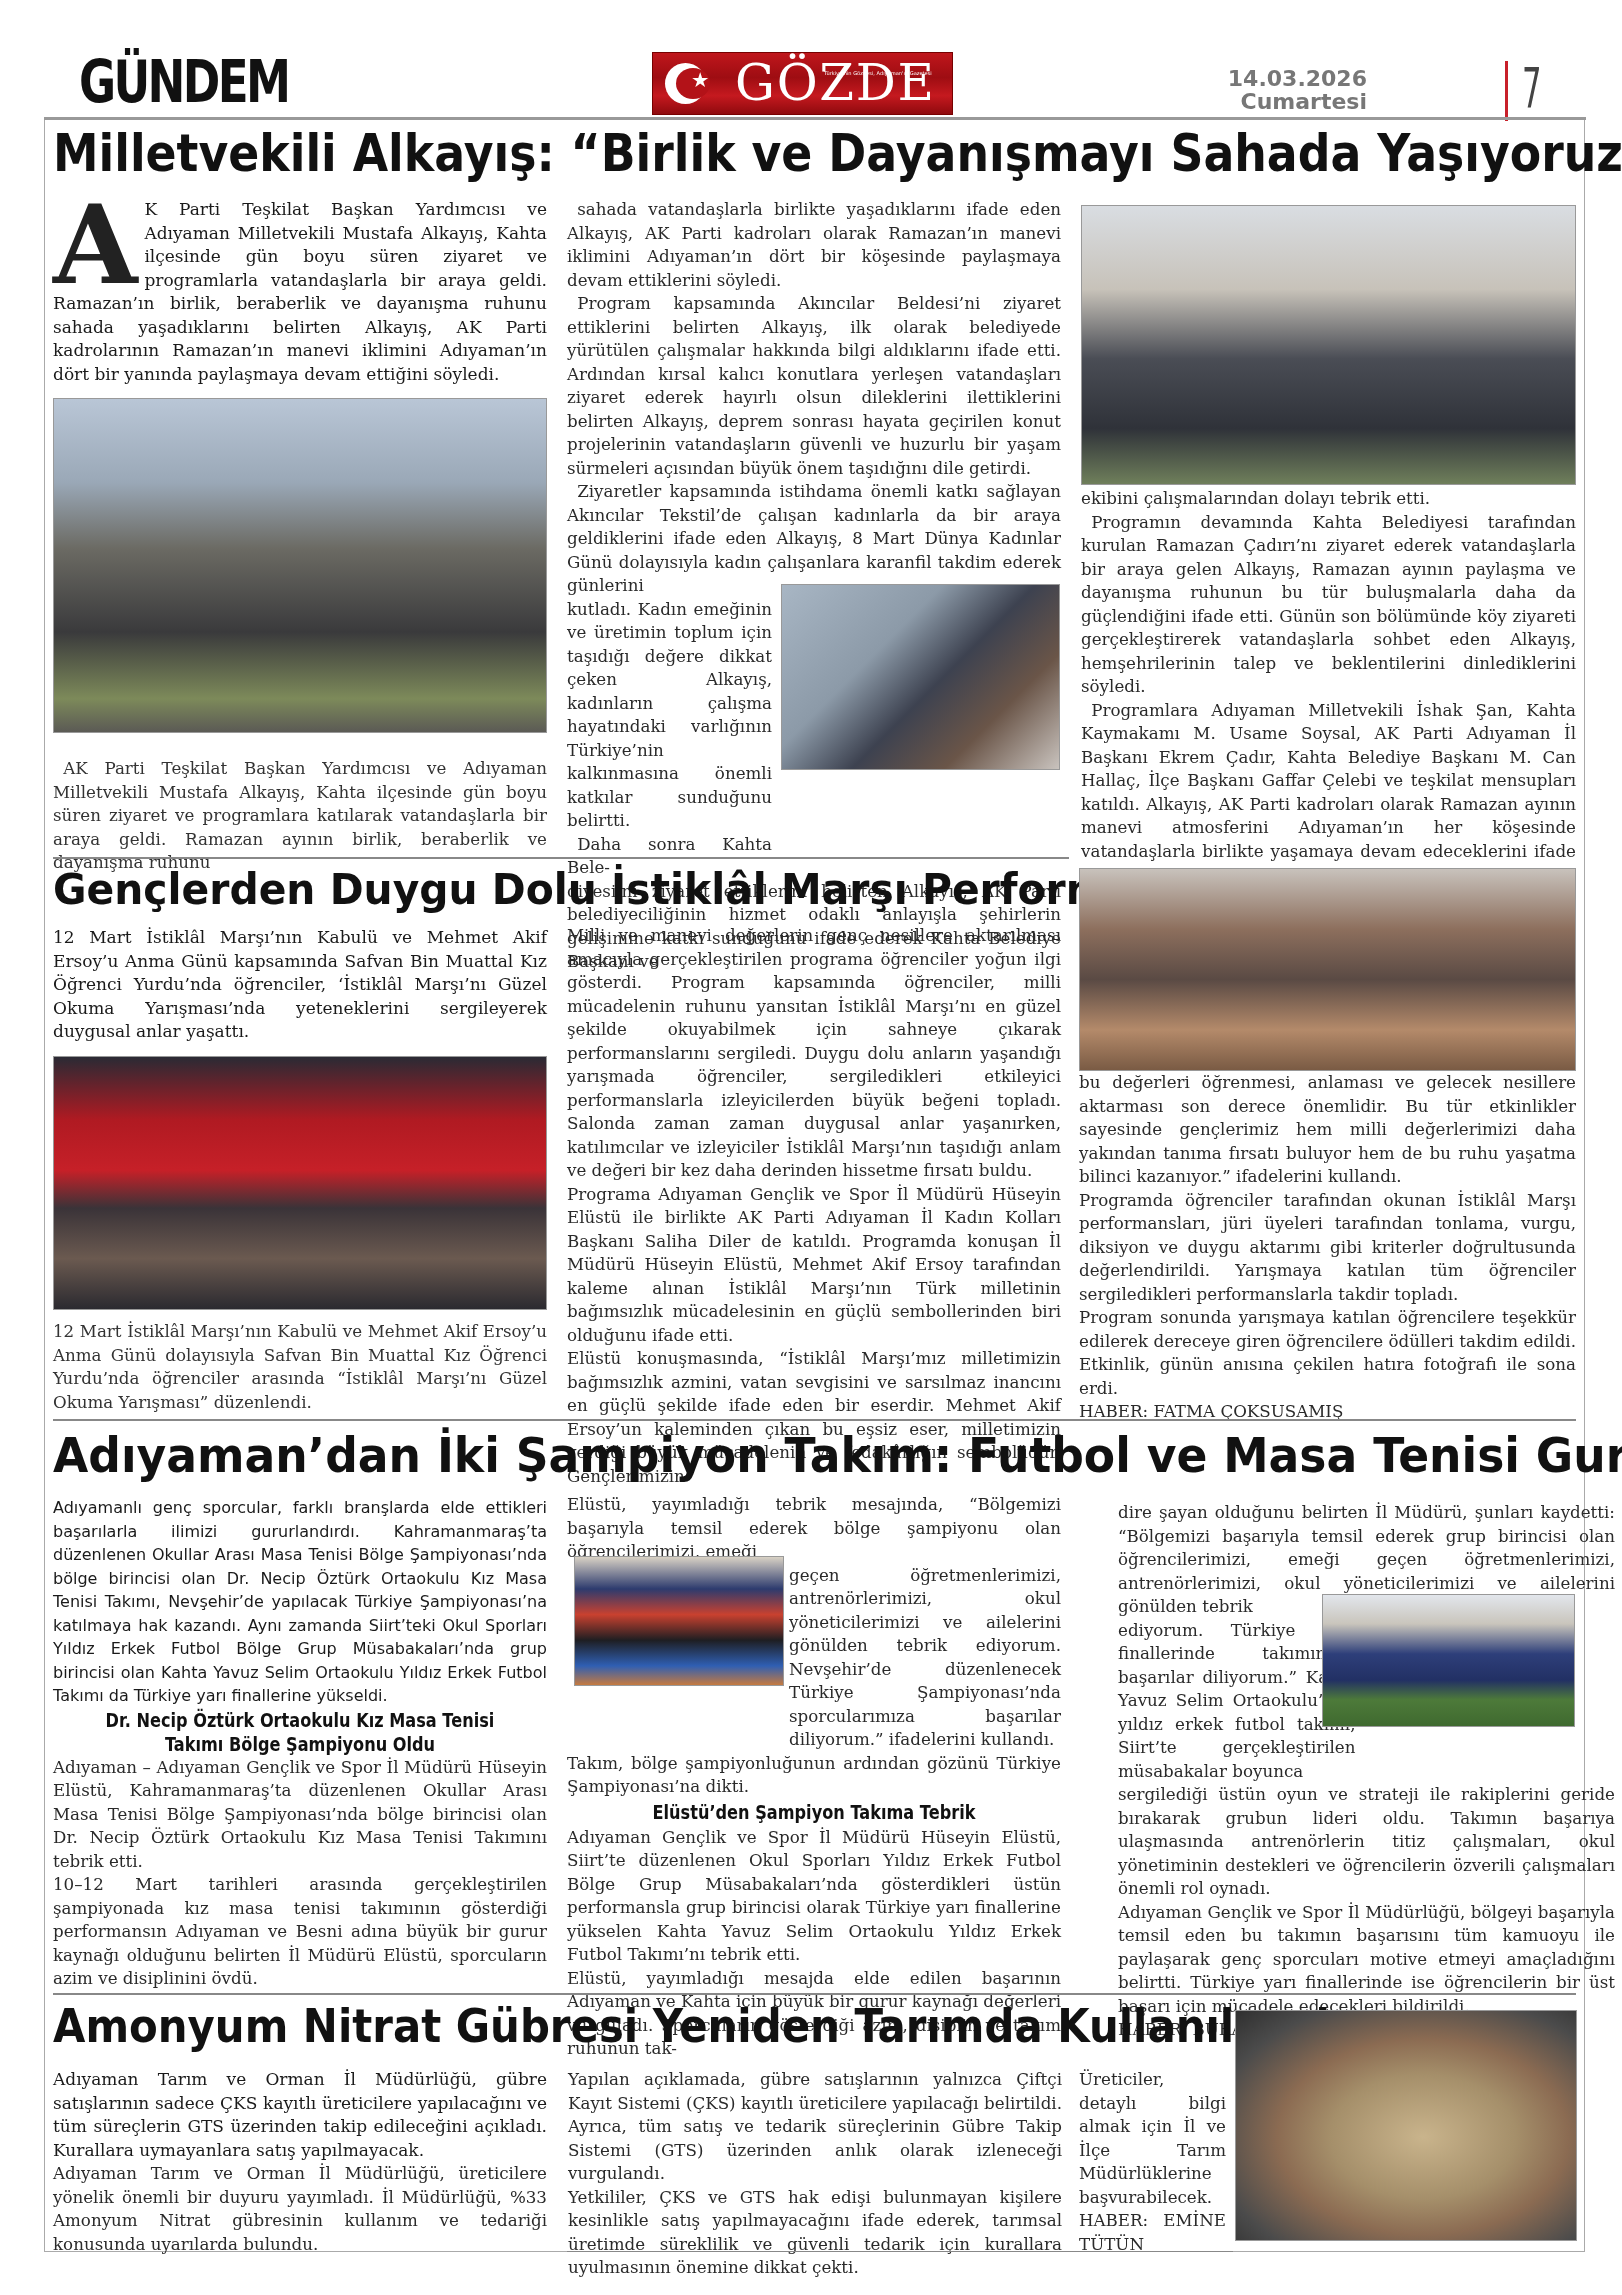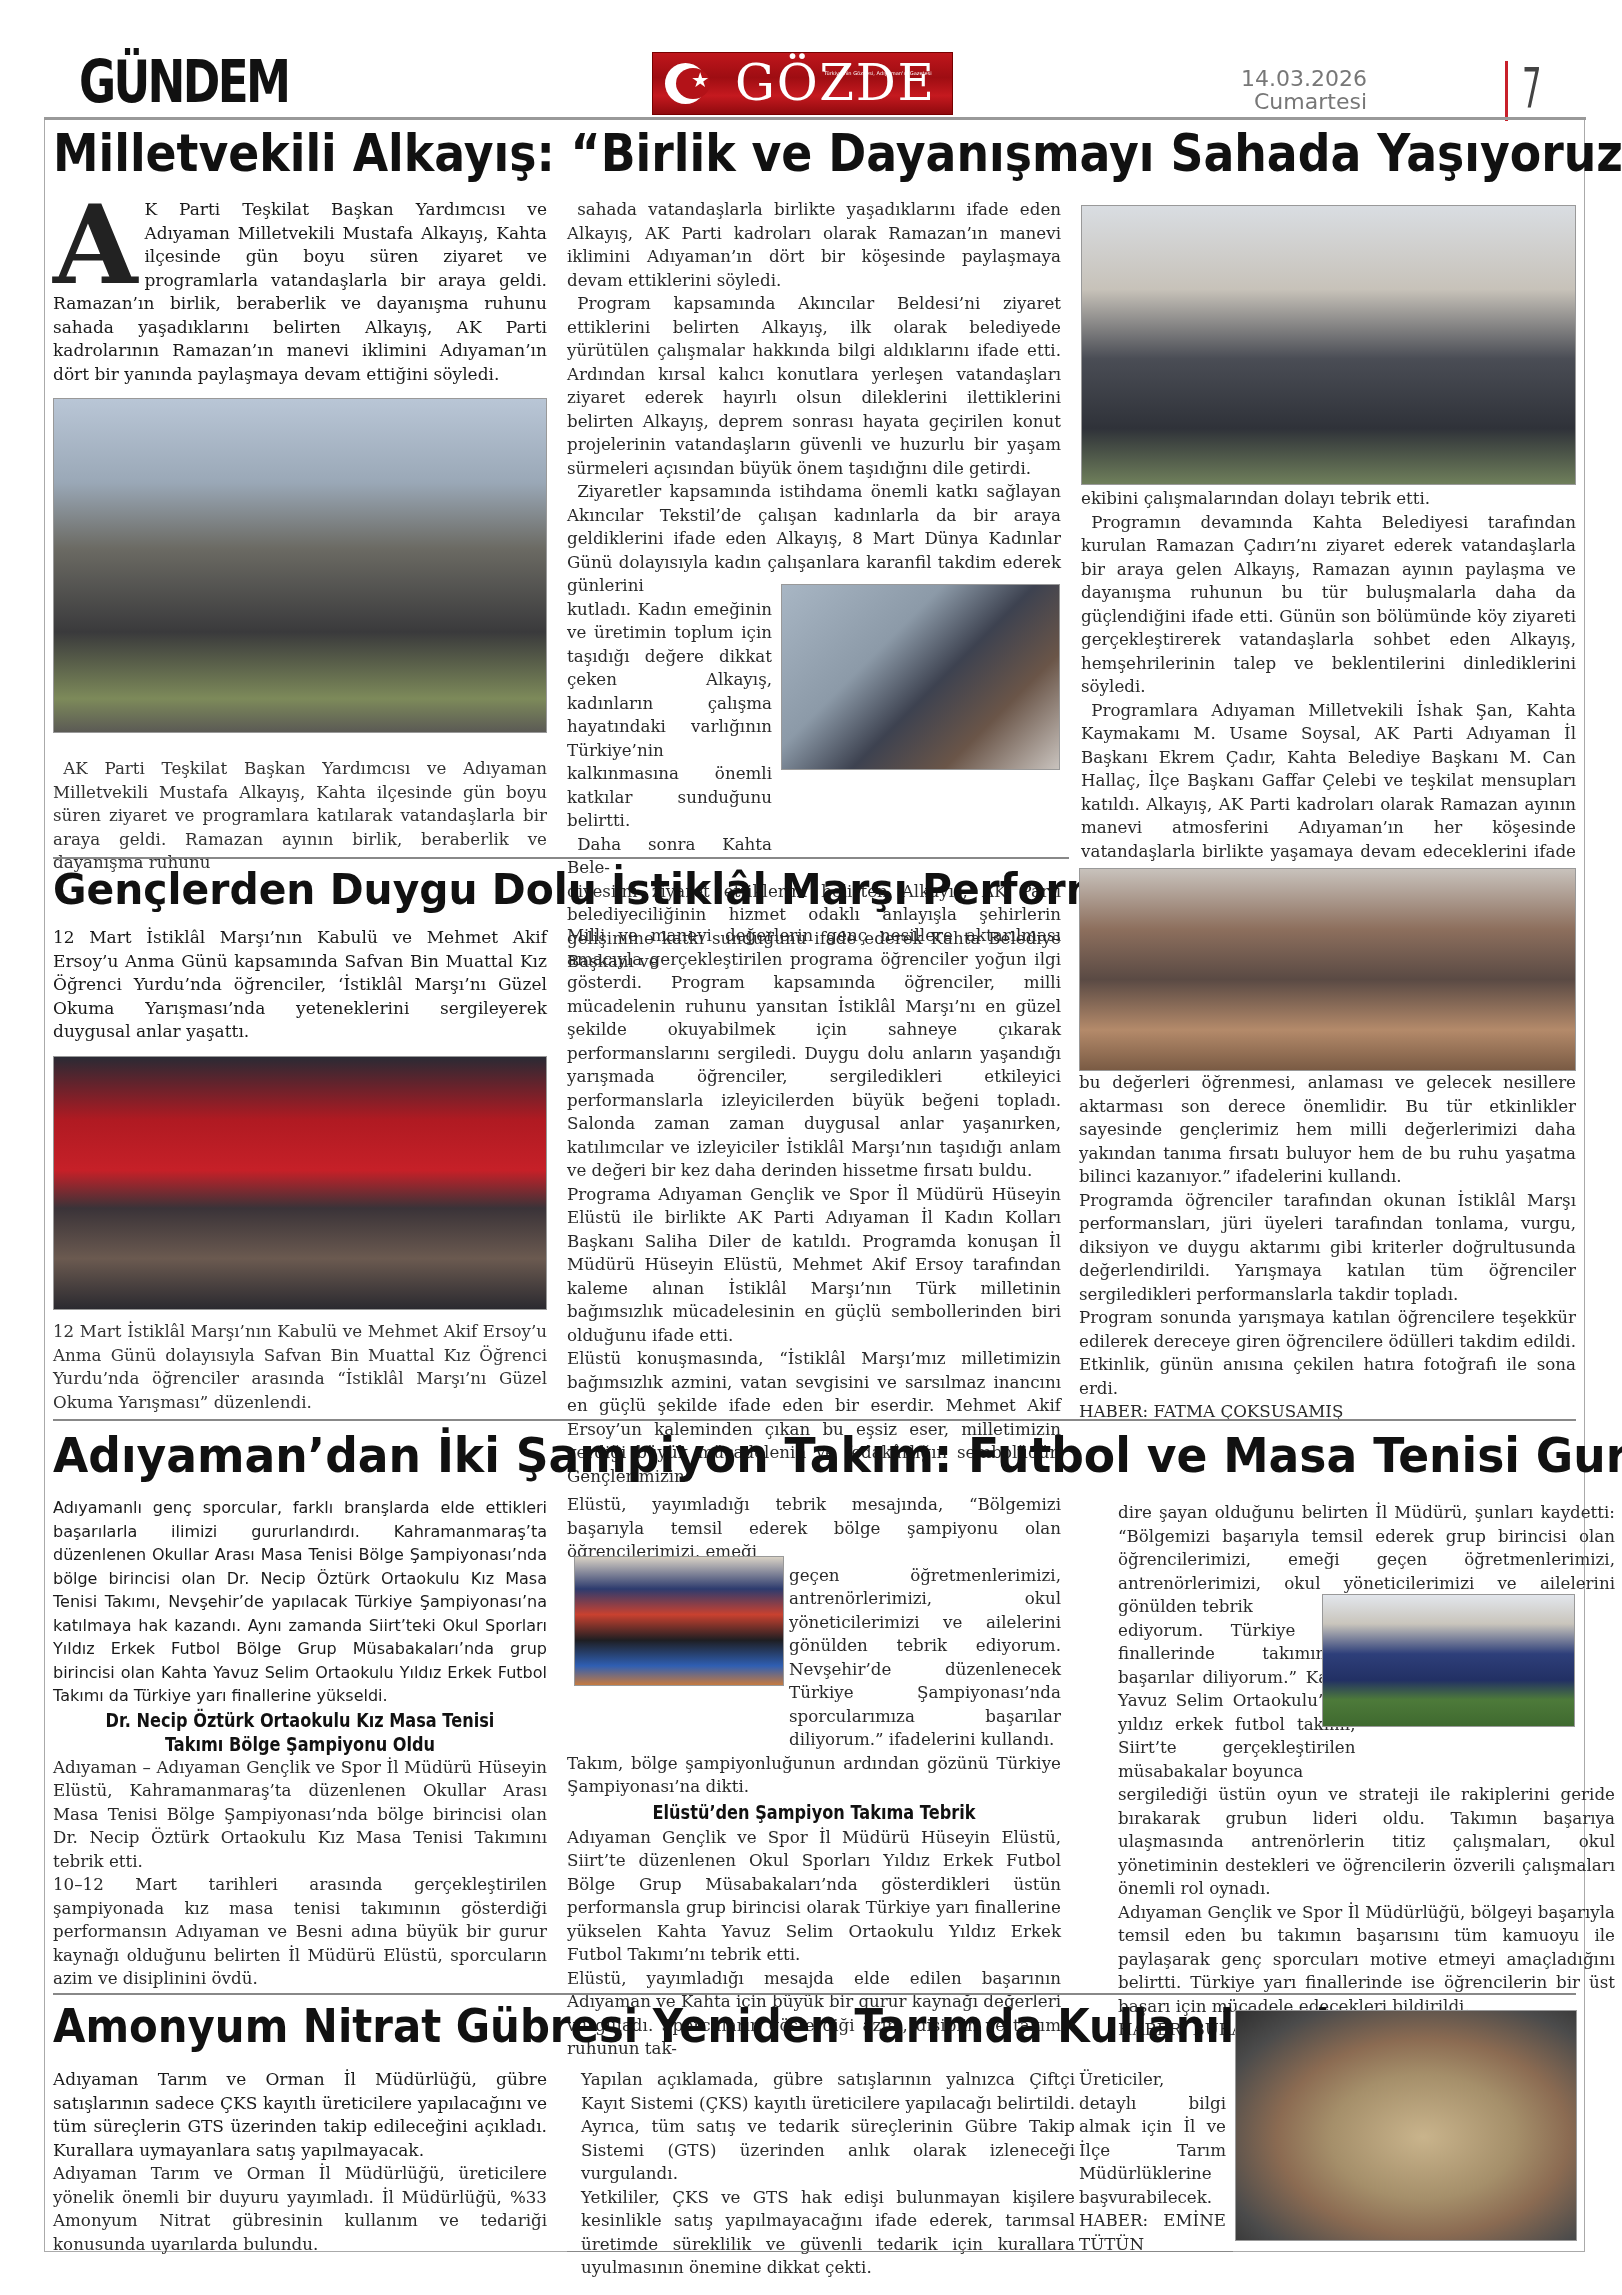--- a/index.html
+++ b/index.html
@@ -5,21 +5,21 @@
   html,body{margin:0;padding:0;background:#fff;}
   body{width:1623px;height:2295px;position:relative;overflow:hidden;font-family:"DejaVu Serif",serif;color:#222;}
   .abs{position:absolute;}
   .masthead-section{left:79px;top:53px;font-family:"DejaVu Sans",sans-serif;font-weight:bold;font-size:58px;letter-spacing:-3.4px;transform:scaleX(0.78);transform-origin:left top;color:#111;line-height:1;}
   .logo{left:652px;top:52px;width:301px;height:63px;background:linear-gradient(180deg,#c0161c,#9e0d12 40%,#c5191f 70%,#8f0a0e);border:0.9px solid #700;box-sizing:border-box;}
   .logo .crescent{position:absolute;left:12px;top:10.2px;width:41px;height:41px;border-radius:50%;background:#fff;}
   .logo .crescent:after{content:"";position:absolute;left:11px;top:5.1px;width:34px;height:31px;border-radius:50%;background:#b31218;}
   .logo .star{position:absolute;left:38px;top:17px;color:#fff;font-size:20.5px;line-height:1;}
   .logo .name{position:absolute;left:82px;top:1.7px;color:#fff;font-family:"DejaVu Serif",serif;font-weight:normal;font-size:50px;letter-spacing:1.7px;line-height:1.15;}
   .logo .tag{position:absolute;left:171px;top:17px;color:#fff;font-family:"DejaVu Sans",sans-serif;font-size:5.1px;}
-  .date{right:256px;top:67px;text-align:right;font-family:"DejaVu Sans",sans-serif;font-size:22px;color:#777;line-height:1.05;font-weight:400;}
+  .date{right:256px;top:67px;text-align:right;font-family:"DejaVu Sans",sans-serif;font-size:22px;color:#777;line-height:1.05;font-weight:700;}
   .date-bar{left:1505px;top:61px;width:3.4px;height:60px;background:#c8202a;}
   .page-num{left:1522px;top:60px;font-family:"DejaVu Sans",sans-serif;font-size:56px;color:#444;line-height:1;transform:scaleX(.55);transform-origin:left top;}
   .topline{left:44px;top:117px;width:1542px;height:2.6px;background:#999;}
   .frame{left:44px;top:120px;width:1541px;height:2132px;border:0.9px solid #aaa;border-top:none;box-sizing:border-box;}
   .headline{font-family:"DejaVu Sans",sans-serif;font-weight:bold;color:#111;white-space:nowrap;transform-origin:left top;line-height:1;}
   .col{font-size:16.7px;line-height:23.5px;text-align:justify;color:#2a2a2a;}
   .col p{margin:0;text-indent:10.2px;}
   .col p.ni{text-indent:0;}
   .lead{font-weight:normal;color:#1a1a1a;font-size:17px;line-height:23.5px;text-align:justify;}
   .sub{font-family:"DejaVu Sans",sans-serif;font-weight:bold;text-align:center;font-size:19px;line-height:24px;transform:scaleX(.85);transform-origin:center top;color:#111;}
@@ -147,21 +147,21 @@
 
 <div class="abs headline" style="left:53px;top:2003px;font-size:46px;transform:scaleX(0.91);">Amonyum Nitrat Gübresi Yeniden Tarımda Kullanılacak</div>
 
 <div class="abs" style="left:53px;top:2068px;width:494px;">
   <div class="lead">Adıyaman Tarım ve Orman İl Müdürlüğü, gübre satışlarının sadece ÇKS kayıtlı üreticilere yapılacağını ve tüm süreçlerin GTS üzerinden takip edileceğini açıkladı. Kurallara uymayanlara satış yapılmayacak.</div>
   <div class="col">
       <p class="ni">Adıyaman Tarım ve Orman İl Müdürlüğü, üreticilere yönelik önemli bir duyuru yayımladı. İl Müdürlüğü, %33 Amonyum Nitrat gübresinin kullanım ve tedariği konusunda uyarılarda bulundu.</p>
     </div>
 </div>
 
-<div class="abs col" style="left:581px;top:2068px;width:494px;">
+<div class="abs col" style="left:568px;top:2068px;width:494px;">
   <p class="ni">Yapılan açıklamada, gübre satışlarının yalnızca Çiftçi Kayıt Sistemi (ÇKS) kayıtlı üreticilere yapılacağı belirtildi. Ayrıca, tüm satış ve tedarik süreçlerinin Gübre Takip Sistemi (GTS) üzerinden anlık olarak izleneceği vurgulandı.</p>
   <p class="ni">Yetkililer, ÇKS ve GTS hak edişi bulunmayan kişilere kesinlikle satış yapılmayacağını ifade ederek, tarımsal üretimde süreklilik ve güvenli tedarik için kurallara uyulmasının önemine dikkat çekti.</p>
 </div>
 
 <div class="abs col" style="left:1079px;top:2068px;width:147px;">
   <p class="ni">Üreticiler, detaylı bilgi almak için İl ve İlçe Tarım Müdürlüklerine başvurabilecek.</p>
   <p class="ni">HABER: EMİNE TÜTÜN</p>
 </div>
 
 <div class="photo" style="left:1235px;top:2010px;width:342px;height:231px;background:radial-gradient(ellipse at 55% 55%,#c9b48c 0%,#a58f6a 35%,#8b6b52 55%,#4b4b4b 80%,#2f2f2f 100%);"></div>

